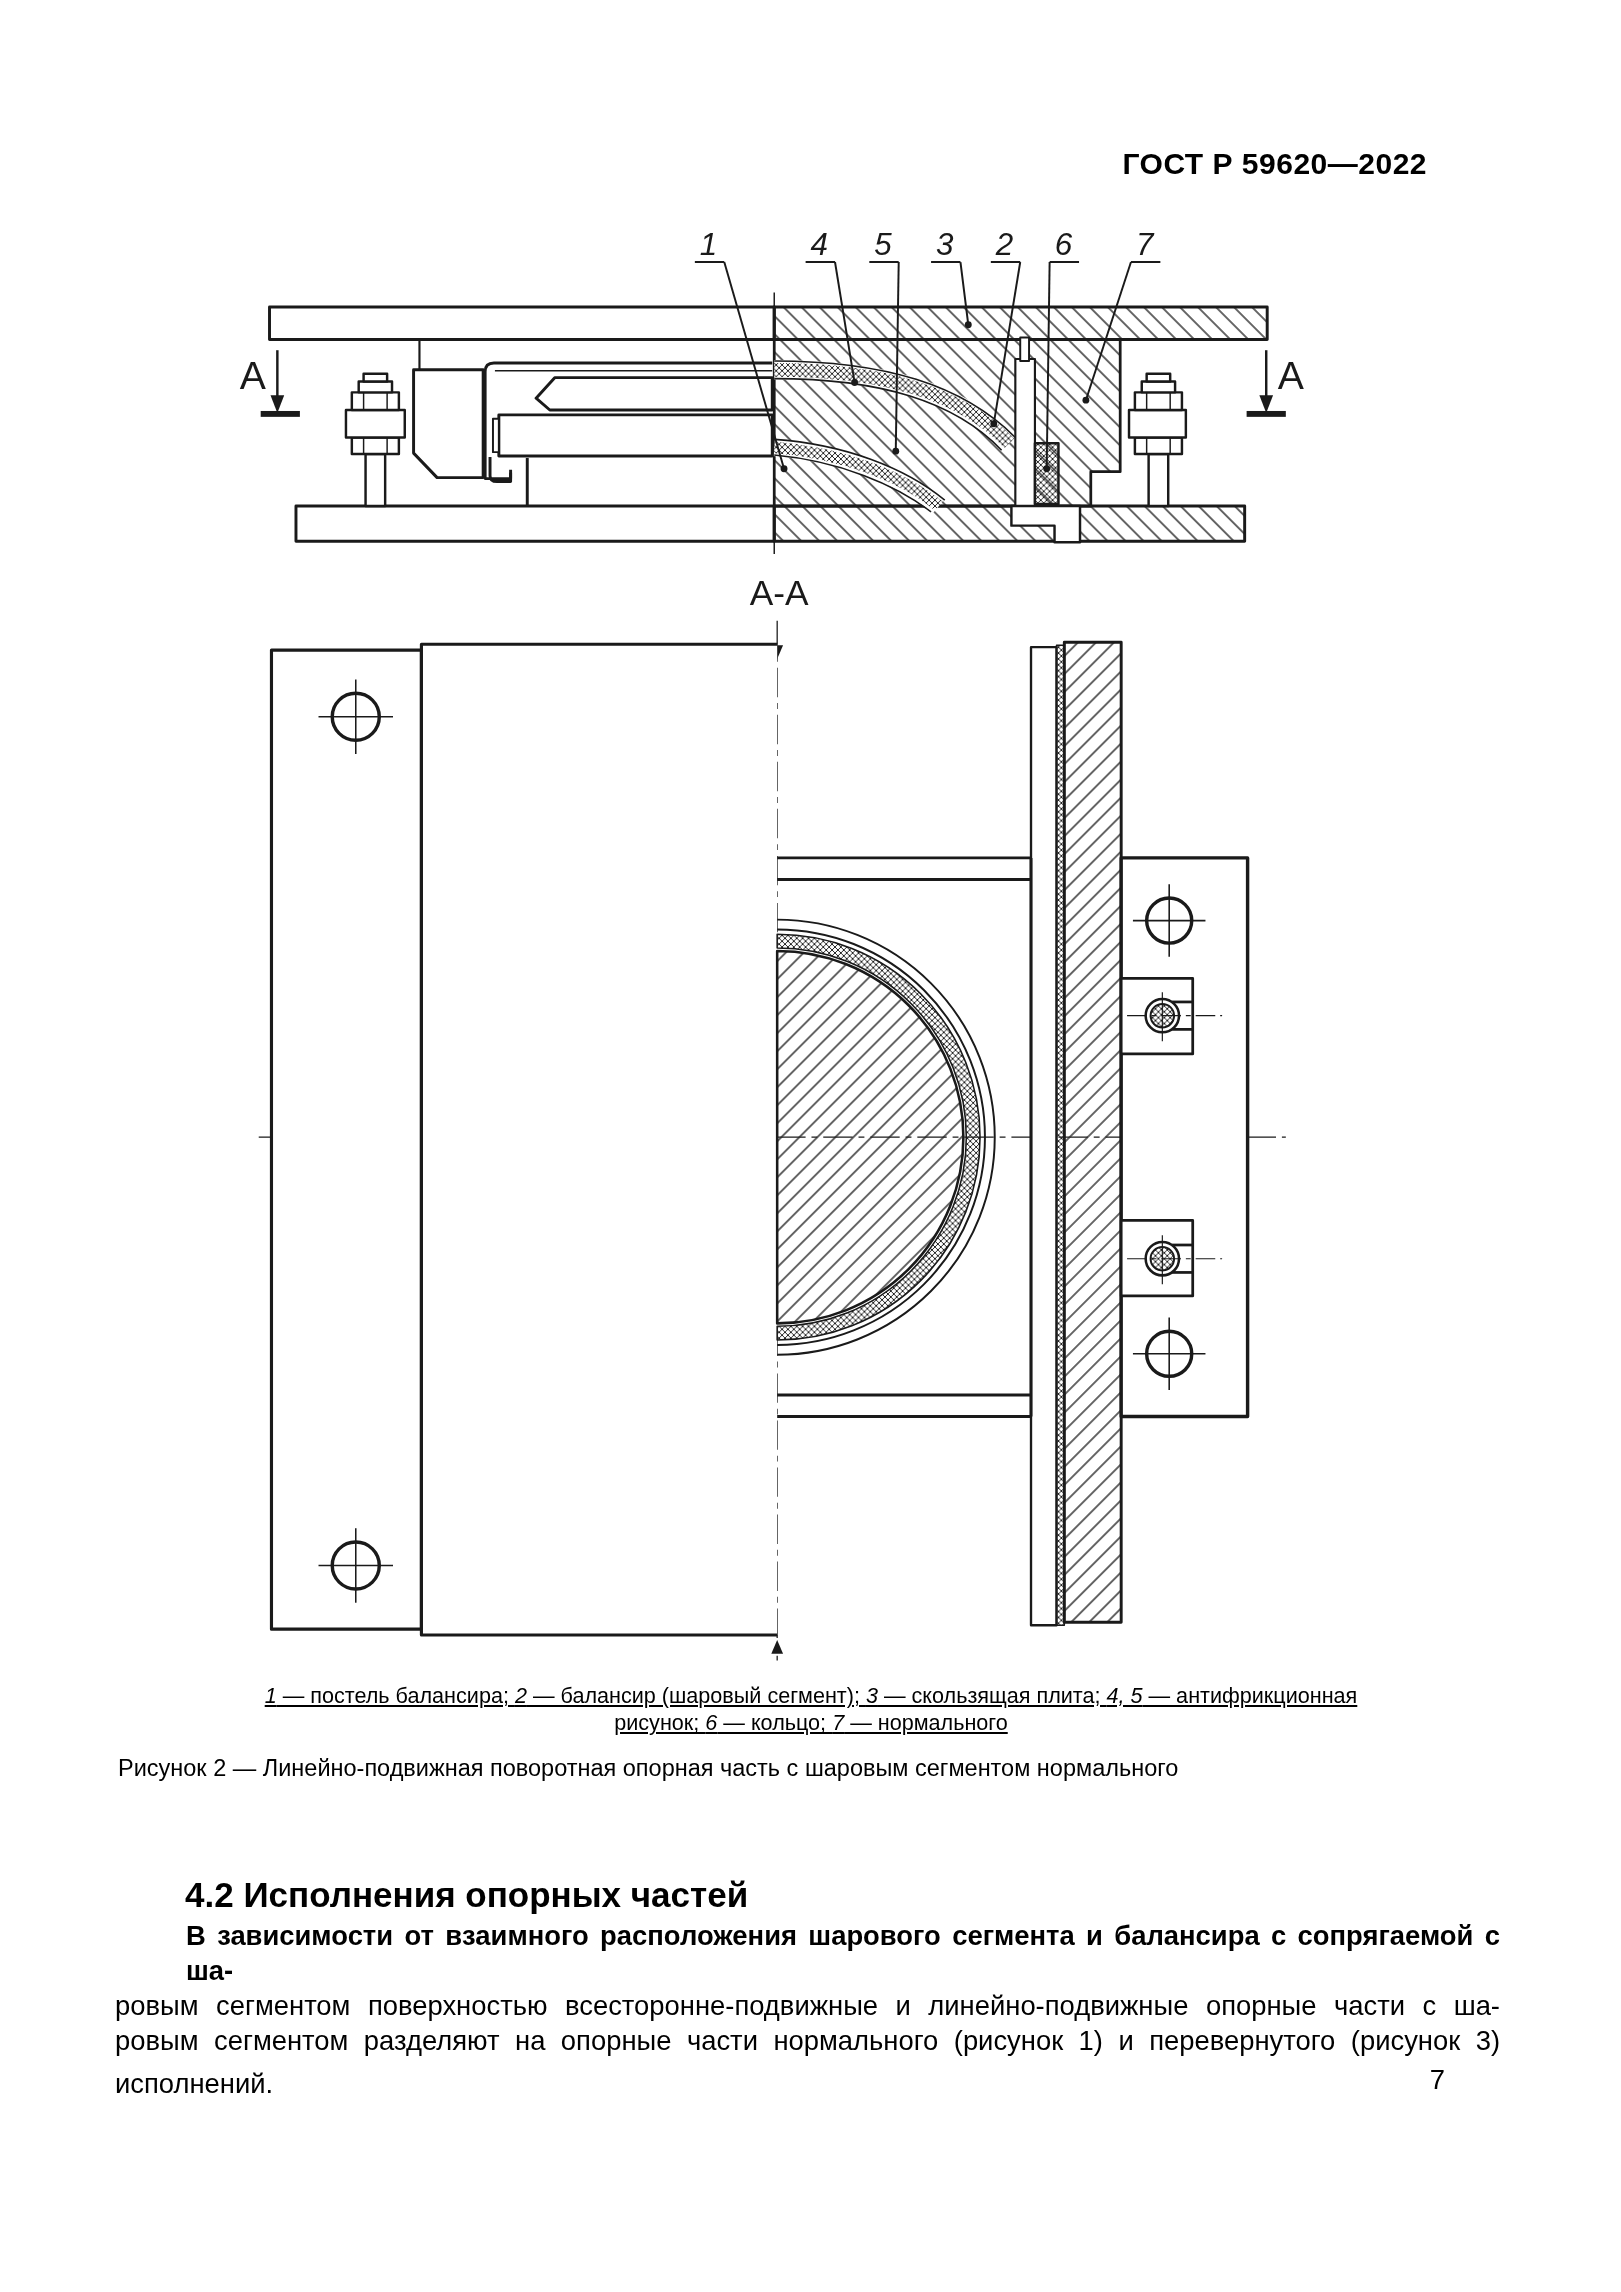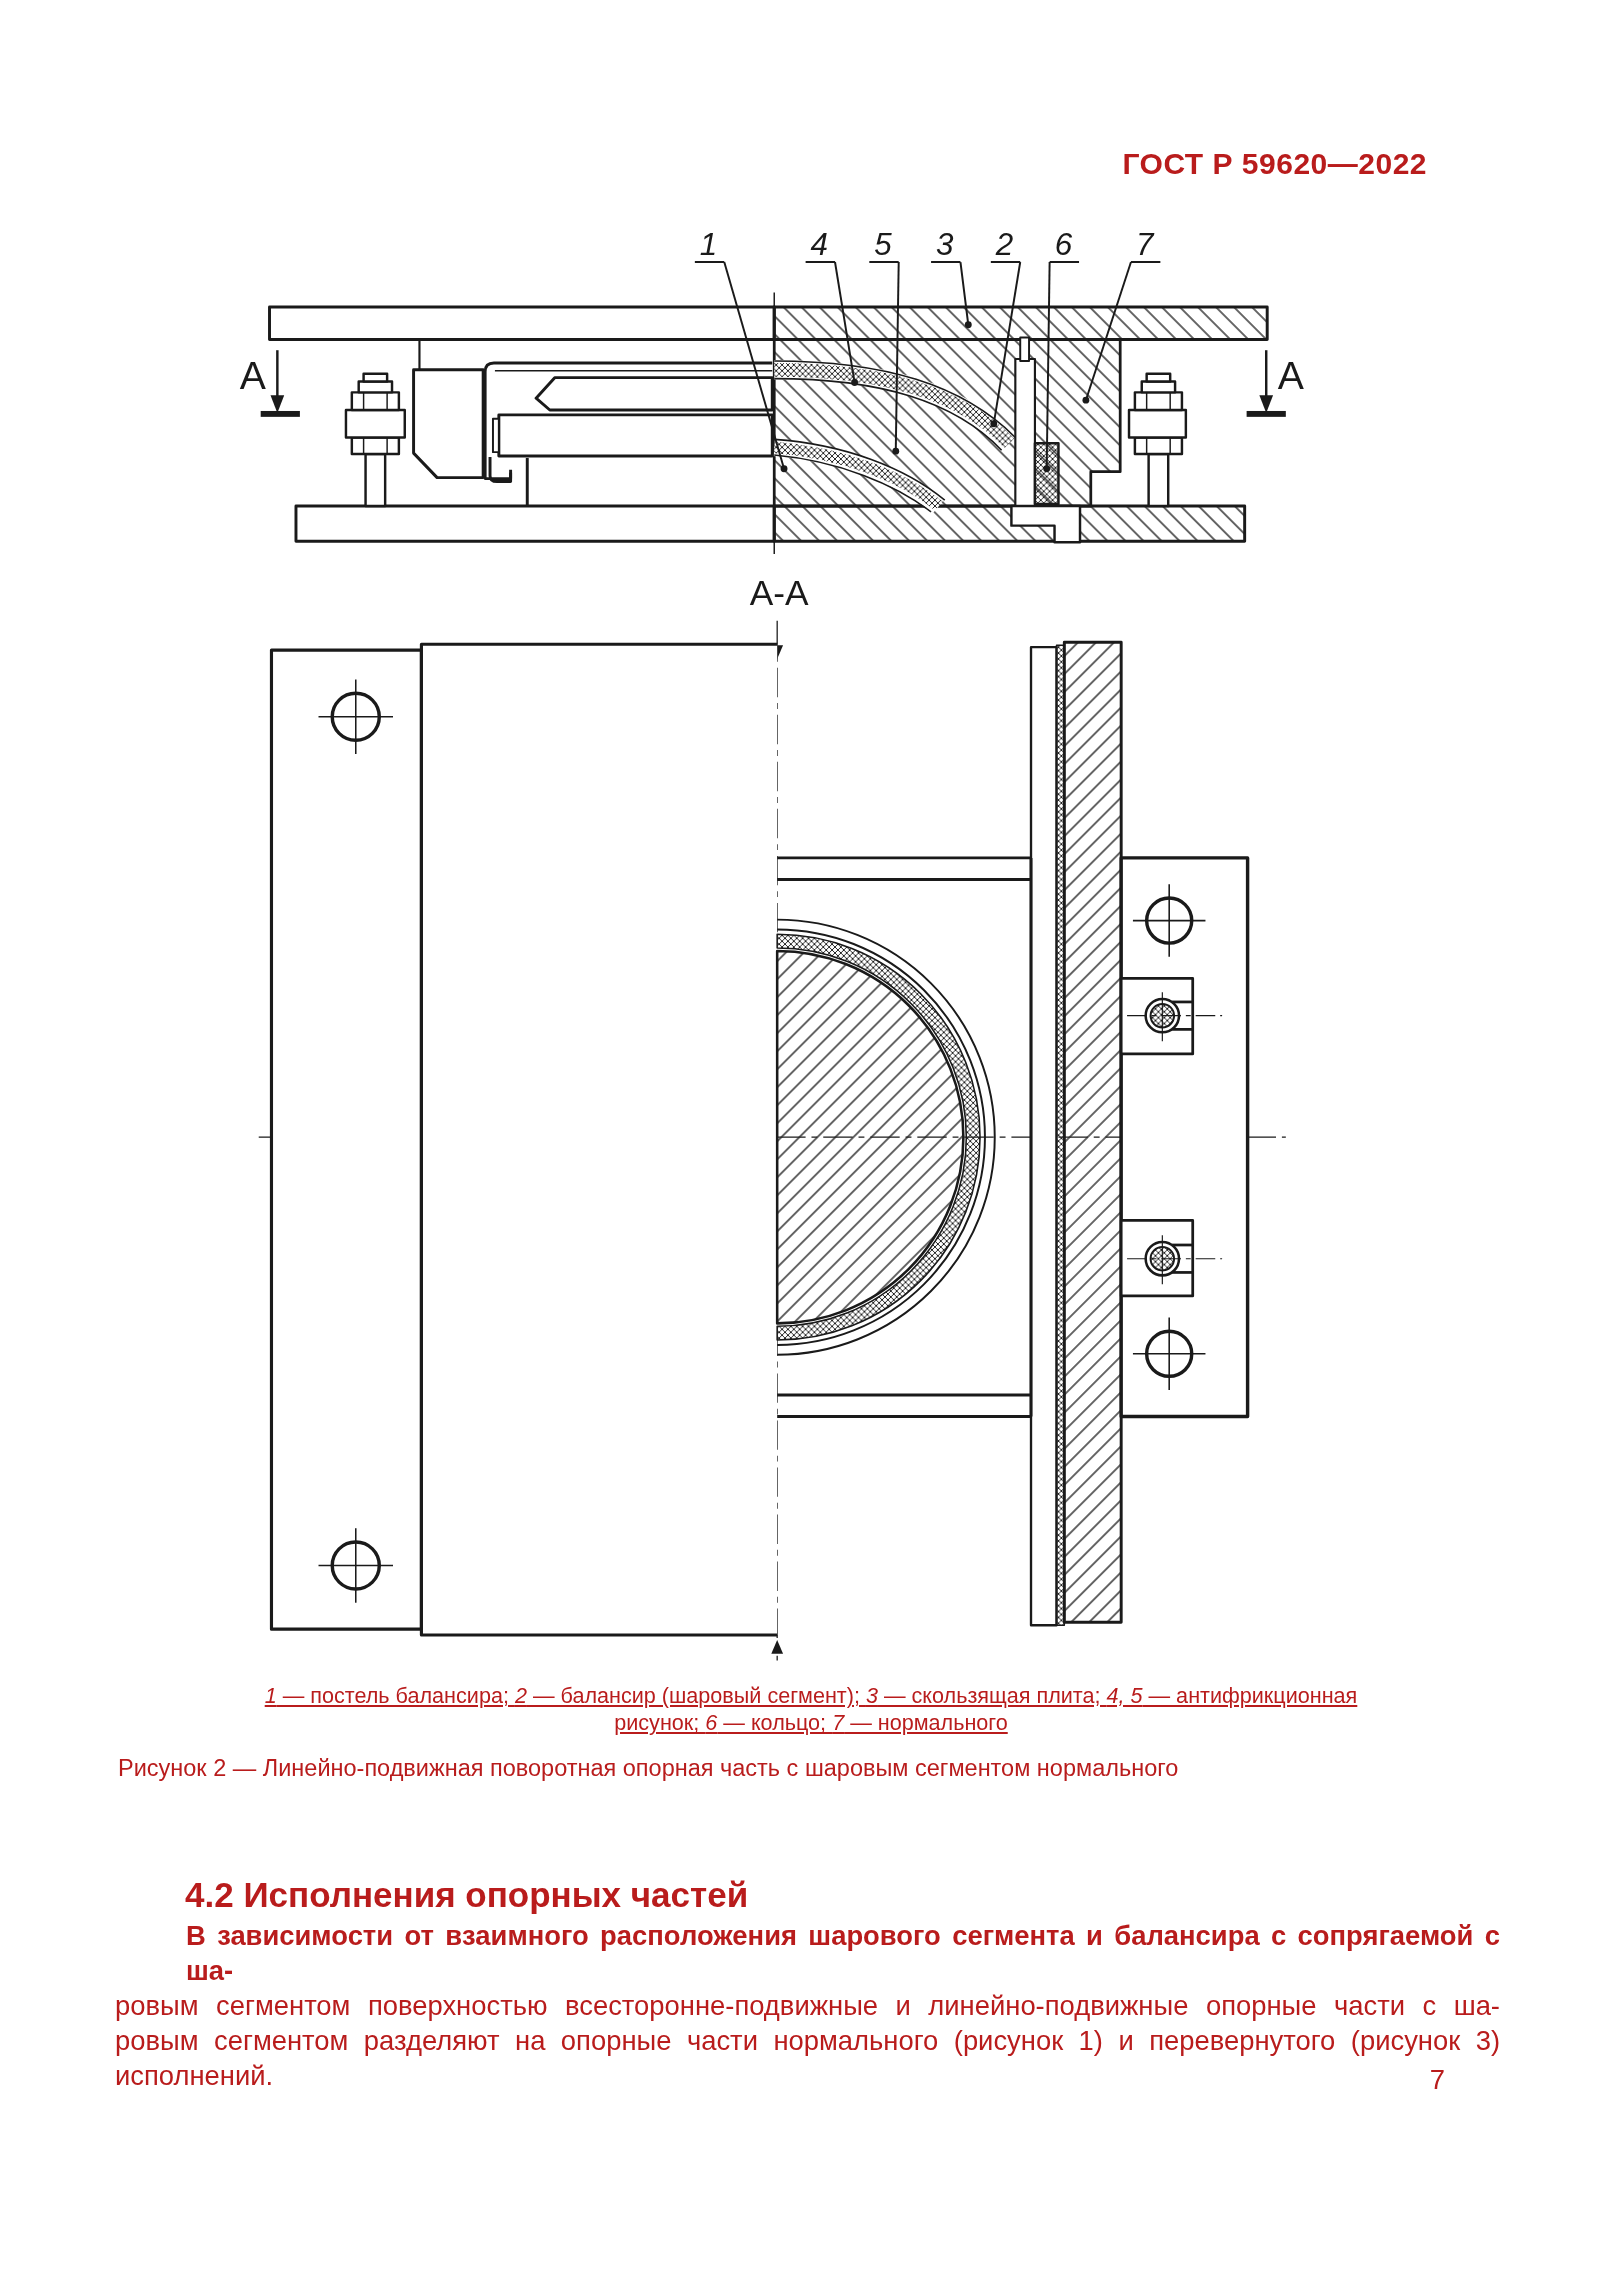--- a/index.html
+++ b/index.html
@@ -1,34 +1,34 @@
 <!DOCTYPE html>
 <html><head>
 <meta charset="utf-8">
 <style>
   html,body{margin:0;padding:0;background:#888;}
   #page{
     position:relative;width:1621px;height:2293px;background:#ffffff;
-    font-family:"Liberation Sans", sans-serif;color:#b91c1c;overflow:hidden;
+    font-family:"Liberation Sans", sans-serif;color:#000000;overflow:hidden;
   }
   .abs{position:absolute;}
   #doc-header{top:147px;right:194px;font-size:30px;font-weight:bold;letter-spacing:0.5px;}
   #drawing-layer{top:0;left:0;}
   svg text{font-family:"Liberation Sans", sans-serif;fill:#1a1a1a;}
   .callout-num{font-size:32px;font-style:italic;}
   .section-letter{font-size:40px;}
   .view-title{font-size:36px;}
   #legend{top:1682px;left:118px;width:1386px;text-align:center;font-size:21.6px;line-height:27.4px;text-decoration:underline;}
   .it{font-style:italic;}
   #figure-caption{top:1753px;left:118px;width:1386px;text-align:left;font-size:23.5px;line-height:30px;}
   #section-heading{top:1875px;left:185px;font-size:35px;font-weight:bold;}
   #body-paragraph{top:1918px;left:115px;width:1385px;font-size:27.4px;line-height:35px;}
   .pline{text-align:justify;text-align-last:justify;}
   .pline.first{padding-left:71px;font-weight:bold;}
-  .pline.last{text-align:left;text-align-last:left;}
+  .pline.last{text-align:left;text-align-last:left;margin-top:8px;}
   #page-number{top:2064px;right:176px;font-size:27.4px;}
 </style>
 </head>
 <body>
 
 <div id="page">
 
   <div class="abs" id="doc-header">ГОСТ Р 59620—2022</div>
 
   <svg class="abs" id="drawing-layer" width="1621" height="2293" viewBox="0 0 1654 2339">

